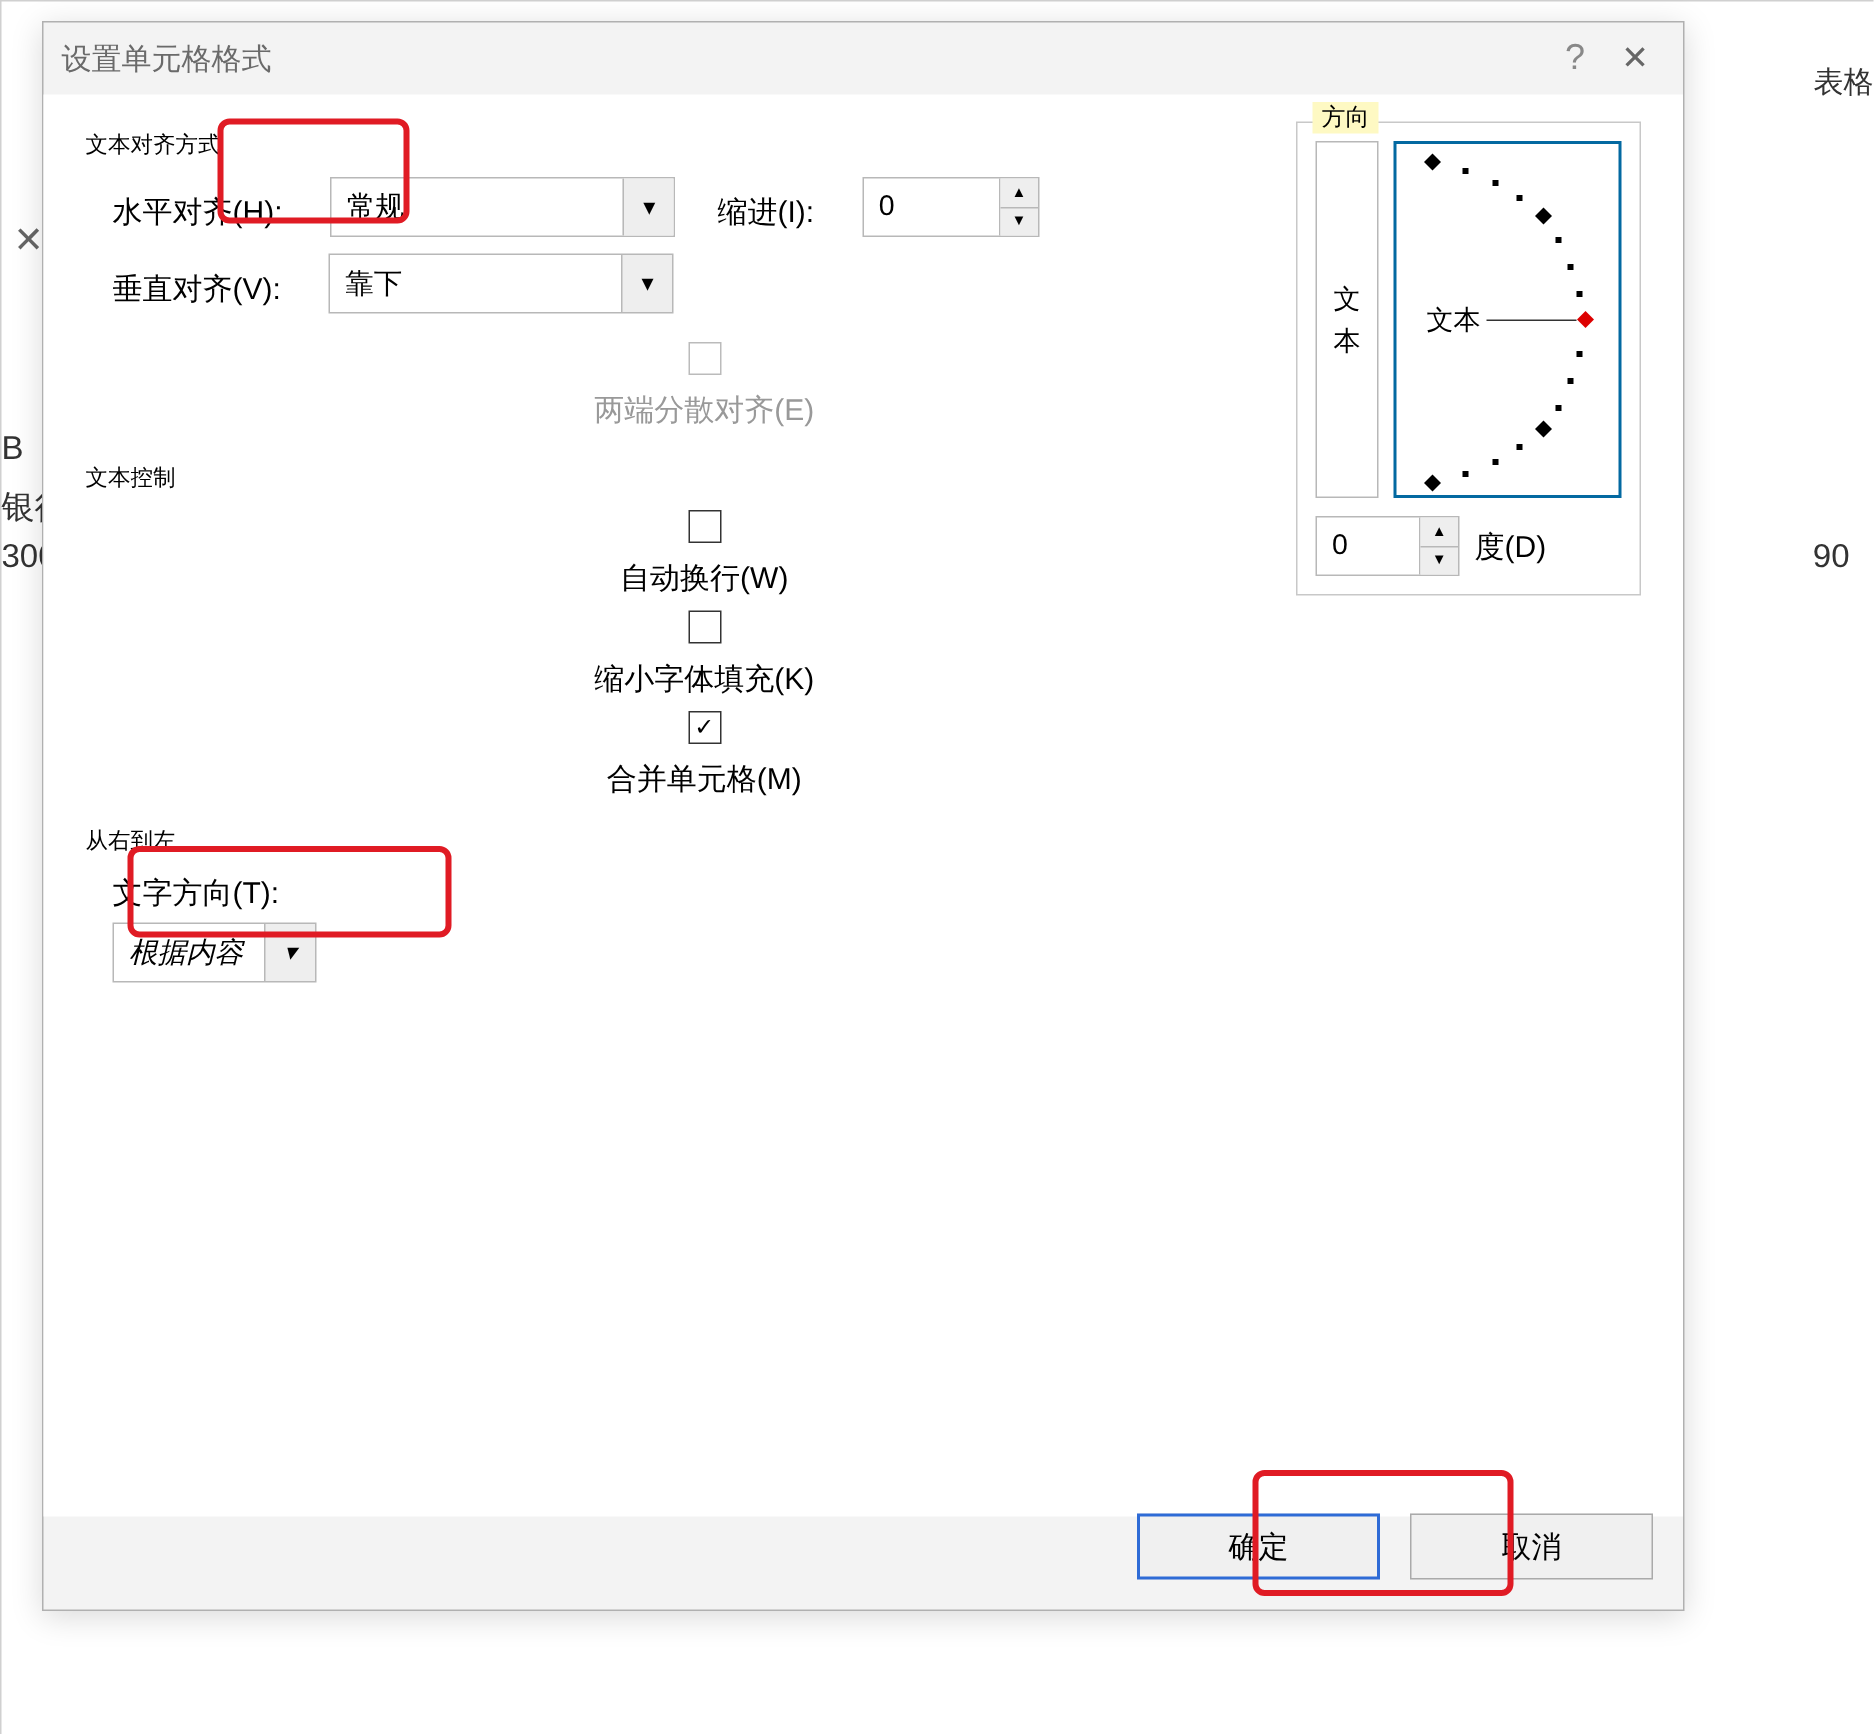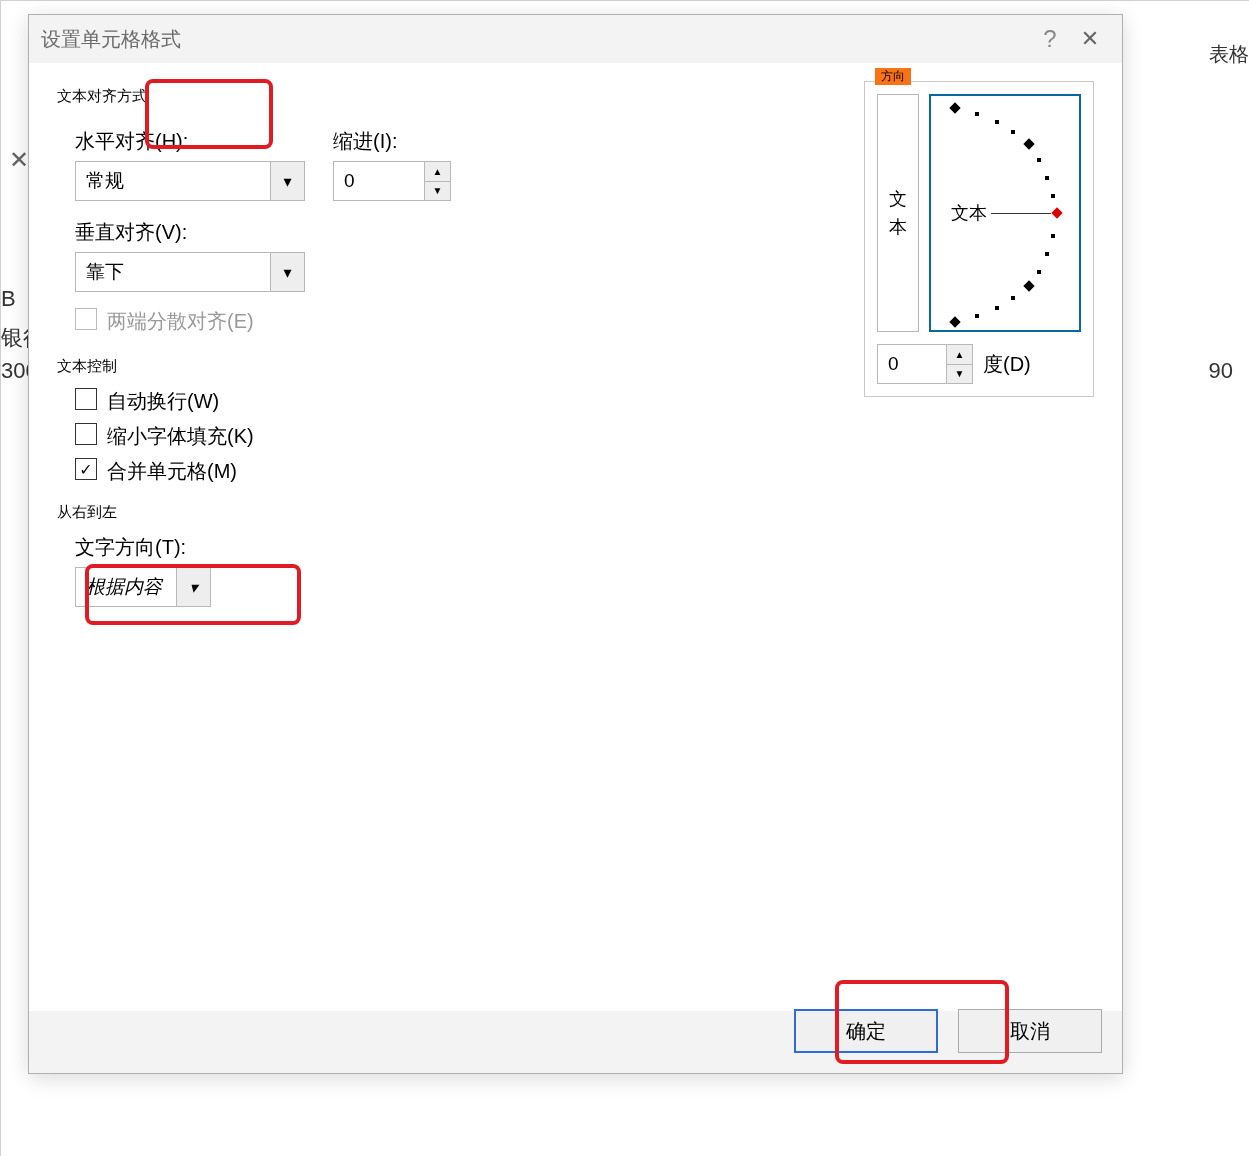--- a/index.html
+++ b/index.html
@@ -112,45 +112,46 @@
       width: 26px; display: flex; flex-direction: column;
       border-left: 1px solid #b8b8b8;
     }
     .spinner .arrows div {
       flex: 1; background: #eee; display: flex; align-items: center; justify-content: center;
       font-size: 10px;
     }
     .spinner .arrows div + div { border-top: 1px solid #b8b8b8; }
 
     .row { display: flex; gap: 28px; align-items: flex-end; }
-    .col { display: flex; flex-direction: column; }
+    .col { display: flex; flex-direction: row; gap: 32px; }
 
     .check-row {
-      display: flex; gap: 10px;
+      display: flex; align-items: center; gap: 10px;
       margin: 8px 0;
+      flex-direction: column;
     }
     .checkbox {
       width: 22px; height: 22px;
       border: 1px solid #333;
       display: inline-flex; align-items: center; justify-content: center;
       font-size: 16px;
     }
     .checkbox.disabled { border-color: #bbb; }
     .check-label { font-size: 20px; }
     .check-label.disabled { color: #999; }
 
     
     .orient-group {
       border: 1px solid #c8c8c8;
       padding: 12px;
       position: relative;
     }
     .orient-title {
       position: absolute; top: -14px; left: 10px;
-      background: #f97316; padding: 0 6px; font-size: 12px;
+      background: #fef9c3; padding: 0 6px; font-size: 16px;
     }
     .orient-top {
       display: flex; gap: 10px; height: 238px;
     }
     .vert-text {
       width: 42px; border: 1px solid #b8b8b8;
       display: flex; flex-direction: column; align-items: center; justify-content: center;
       gap: 4px; font-size: 18px;
     }
     .dial {
@@ -176,21 +177,21 @@
     .orient-bottom {
       display: flex; align-items: center; gap: 10px; margin-top: 12px;
     }
 
     
     .buttons {
       position: absolute; right: 20px; bottom: 20px;
       display: flex; gap: 20px;
     }
     .btn-std {
-      width: 144px; height: 44px;
+      width: 162px; height: 44px;
       border: 1px solid #aaa;
       background: #f0f0f0;
       display: flex; align-items: center; justify-content: center;
       font-size: 20px;
       cursor: pointer;
     }
     .btn-std.primary { border: 2px solid #2e6bd6; }
   </style>
 </head>
 <body>

